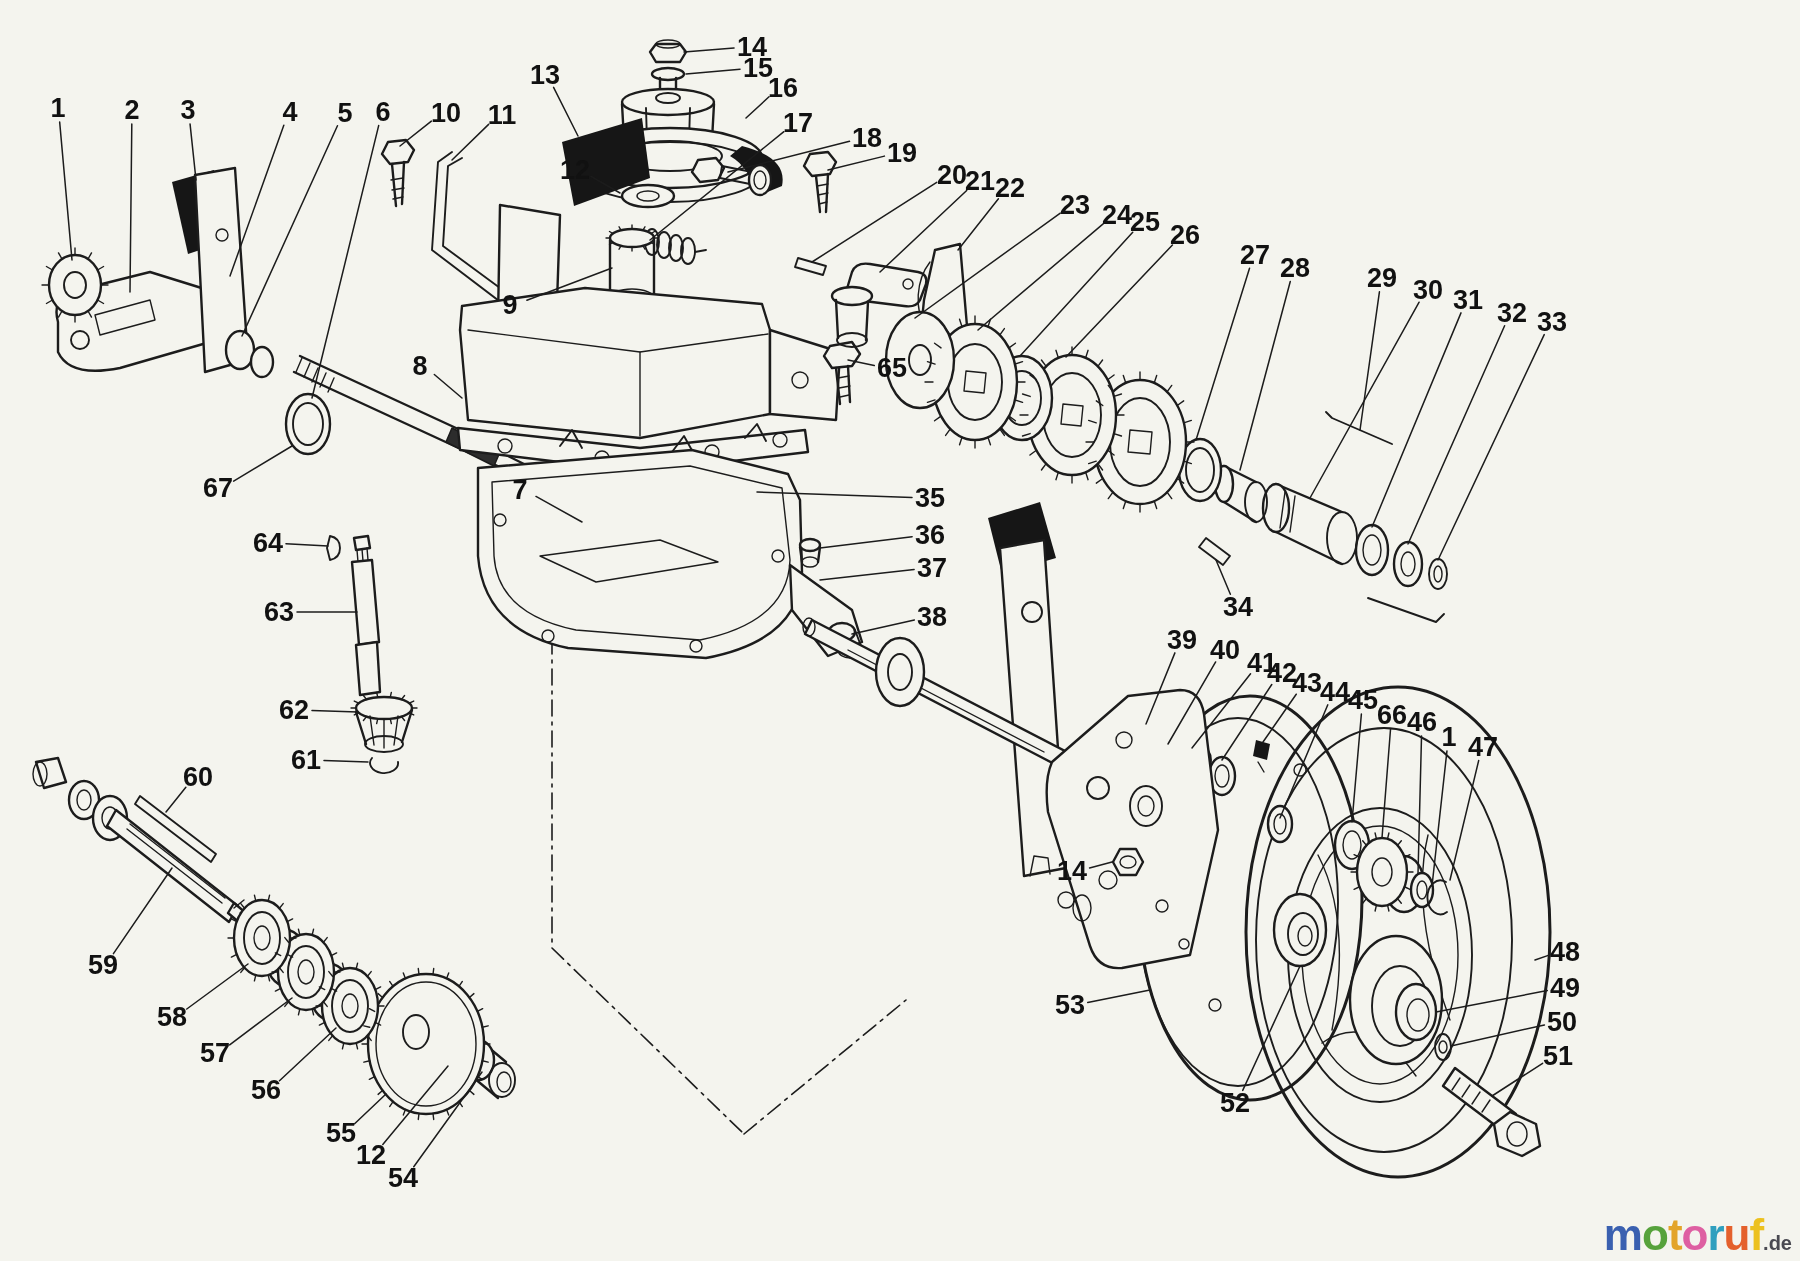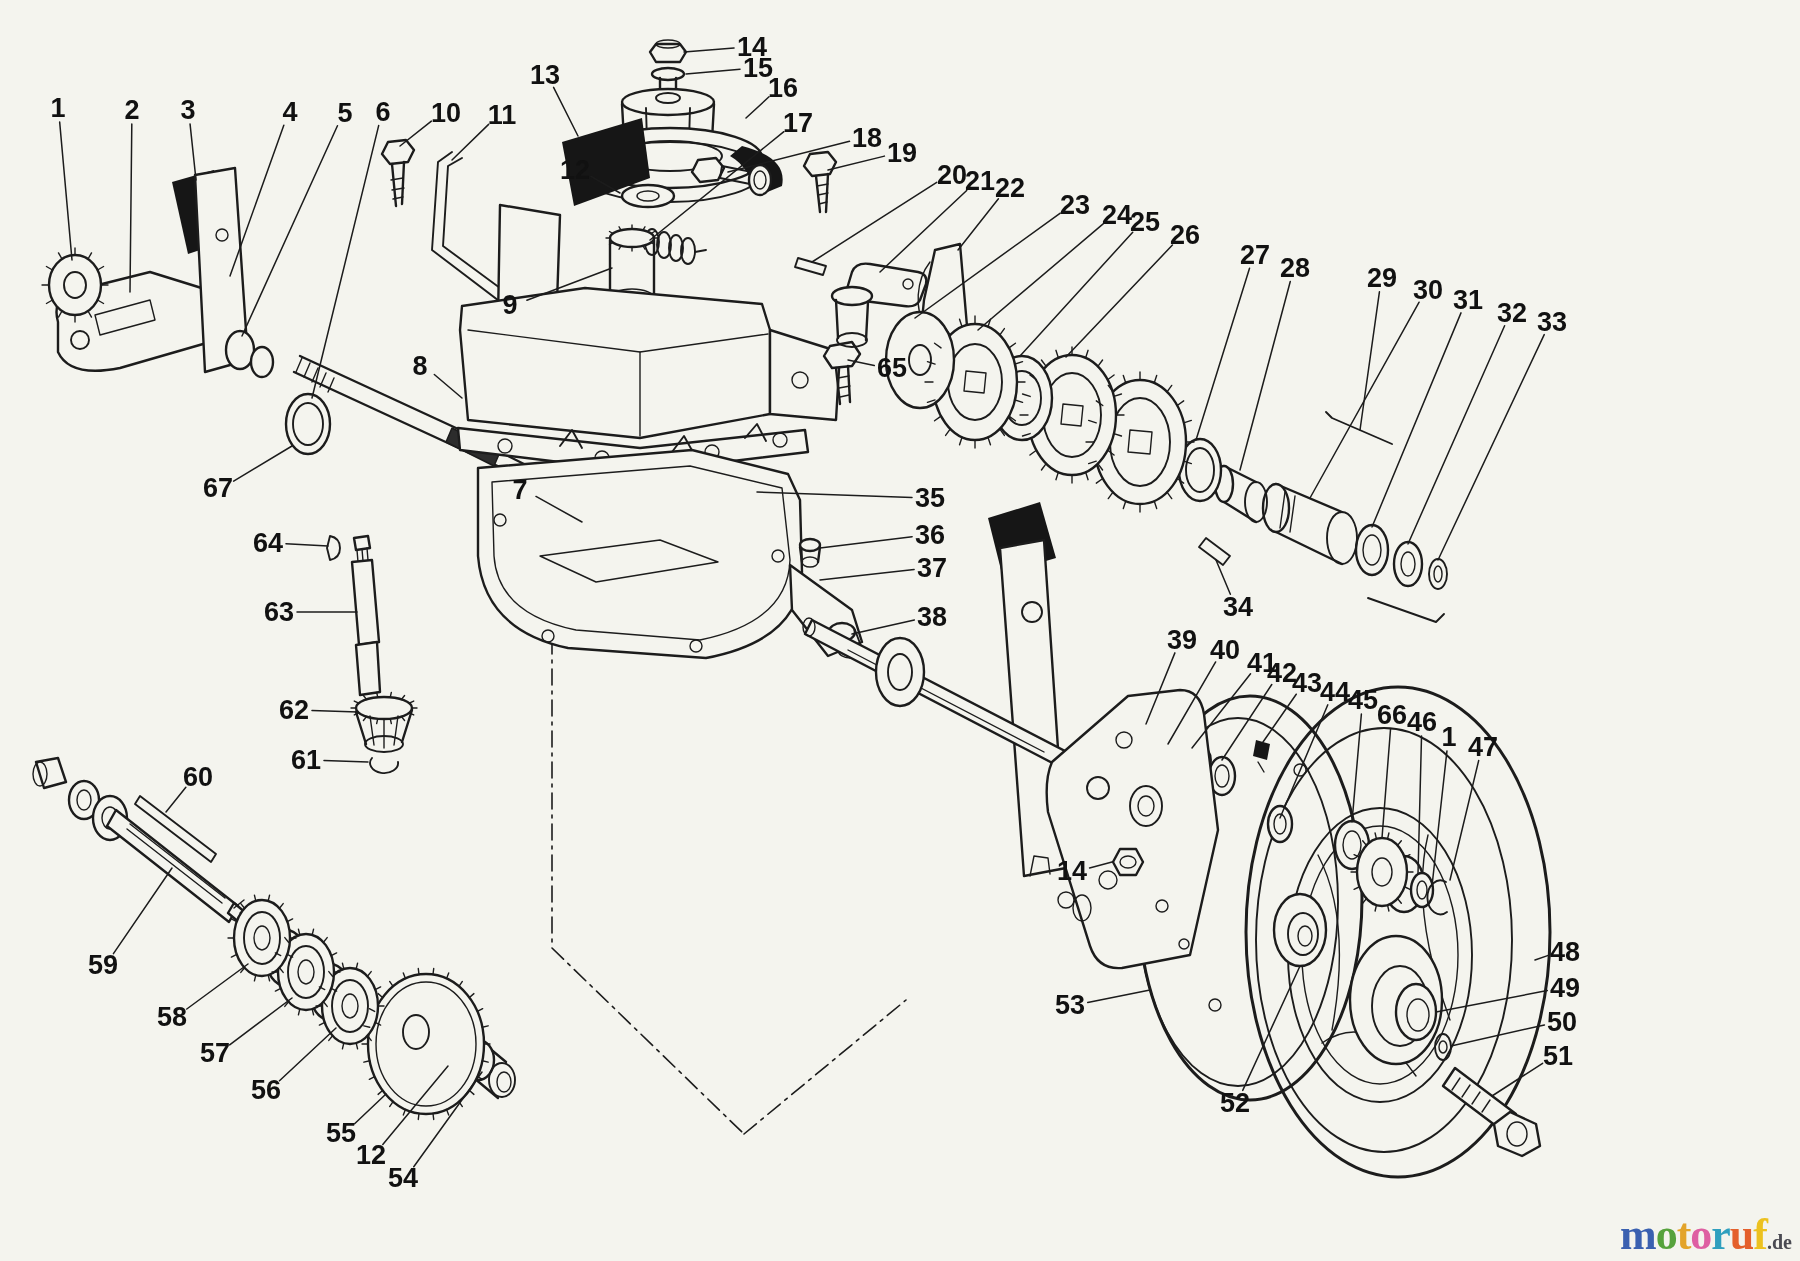--- a/index.html
+++ b/index.html
@@ -9,21 +9,21 @@
   svg *{stroke:#1c1c1c;fill:none;stroke-width:2.4;stroke-linecap:round;stroke-linejoin:round;}
   .bg{fill:#f4f4ee;}
   .ink{fill:#161616;stroke:none;}
   .dk{fill:#2c2c2c;stroke:#1c1c1c;stroke-width:1.5;}
   .thin{stroke-width:1.4;}
   .mid{stroke-width:1.9;}
   .thick{stroke-width:3;}
   .leader{stroke-width:1.5;}
   .dash{stroke-width:1.6;stroke-dasharray:16 6 3 6;}
   .callout{font:bold 27px "Liberation Sans",sans-serif;fill:#111;stroke:none;}
-  .logo{position:absolute;right:8px;bottom:4px;font-family:Liberation Serif, serif;
+  .logo{position:absolute;right:8px;bottom:4px;font-family:Liberation Sans, sans-serif;
         font-weight:bold;line-height:1;white-space:nowrap;text-align:right;}
   .logo .big{font-size:44px;letter-spacing:-1px;}
   .logo .suffix{font-size:20px;font-weight:bold;}
 </style>
 </head>
 <body>
 
 <div class="stage">
 <svg width="1800" height="1261" viewBox="0 0 1800 1261">
 

